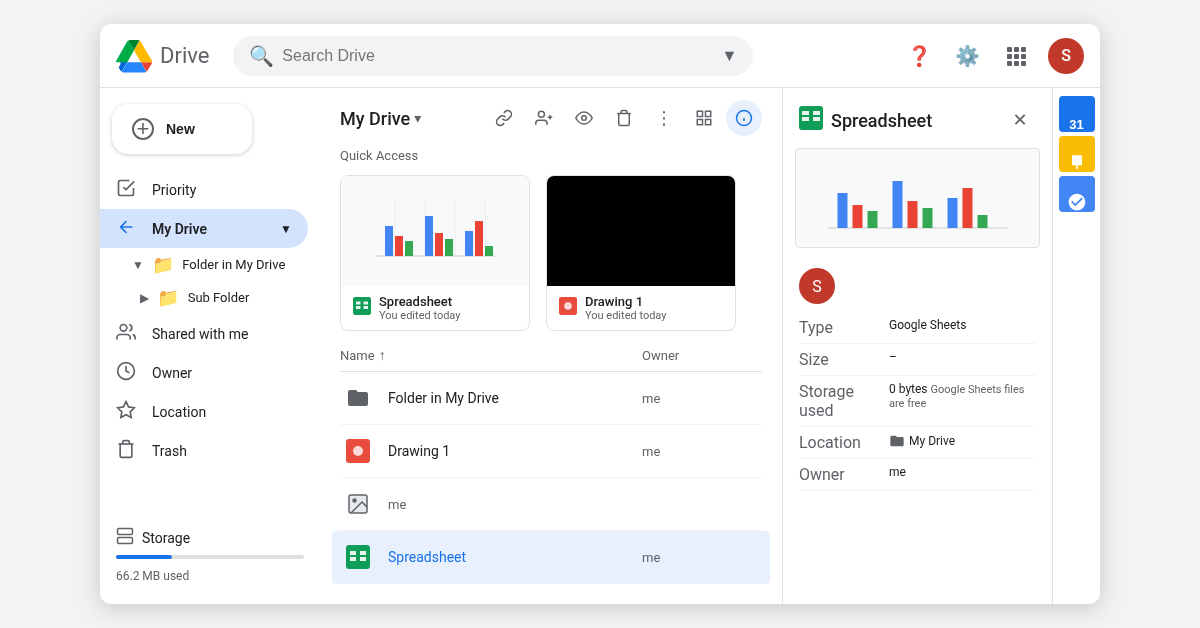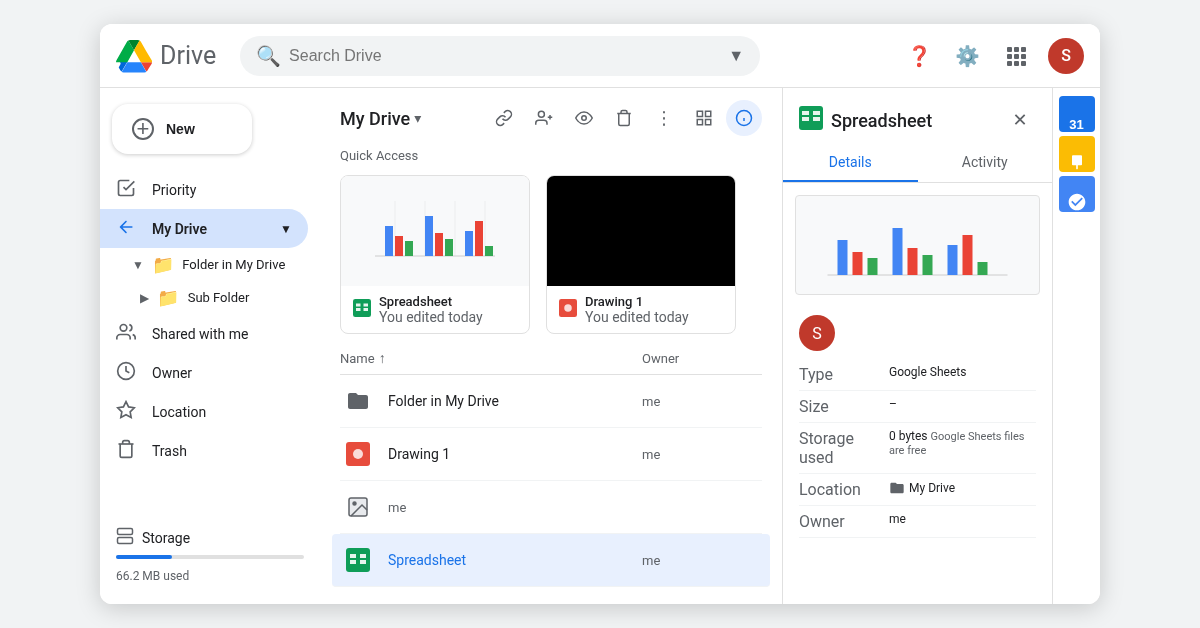--- a/index.html
+++ b/index.html
@@ -2,21 +2,21 @@
 <html><head>
   <meta charset="utf-8">
   <style>
     * { box-sizing: border-box; margin: 0; padding: 0; }
     body { font-family: 'Google Sans', Roboto, Arial, sans-serif; background: #f1f3f4; display: flex; justify-content: center; align-items: center; height: 100vh; }
     .window { width: 1000px; height: 580px; background: #fff; border-radius: 12px; box-shadow: 0 4px 24px rgba(0,0,0,0.18); display: flex; flex-direction: column; overflow: hidden; }
     
     .header { height: 64px; display: flex; align-items: center; padding: 0 16px; gap: 12px; background: #fff; border-bottom: 1px solid #e0e0e0; flex-shrink: 0; }
     .logo { display: flex; align-items: center; gap: 8px; text-decoration: none; }
     .logo-icon { width: 36px; height: 36px; }
-    .logo-text { font-size: 25px; color: #5f6368; font-weight: 400; }
+    .logo-text { font-size: 22px; color: #5f6368; font-weight: 400; }
     .search-bar { flex: 1; max-width: 520px; margin: 0 12px; display: flex; align-items: center; background: #f1f3f4; border-radius: 24px; padding: 8px 16px; gap: 8px; }
     .search-icon { color: #5f6368; font-size: 20px; }
     .search-input { border: none; background: transparent; font-size: 16px; color: #202124; outline: none; flex: 1; }
     .search-dropdown { color: #5f6368; font-size: 16px; cursor: pointer; }
     .header-right { margin-left: auto; display: flex; align-items: center; gap: 8px; }
     .header-icon { width: 40px; height: 40px; border-radius: 50%; display: flex; align-items: center; justify-content: center; cursor: pointer; color: #5f6368; font-size: 20px; }
     .avatar { width: 36px; height: 36px; border-radius: 50%; background: #c0392b; display: flex; align-items: center; justify-content: center; color: #fff; font-size: 16px; font-weight: 500; cursor: pointer; margin-left: 4px; }
     
     .main { display: flex; flex: 1; overflow: hidden; }
     
@@ -42,21 +42,21 @@
     
     .quick-access-section { padding: 12px 20px 8px; }
     .qa-label { font-size: 13px; color: #5f6368; margin-bottom: 12px; }
     .qa-grid { display: flex; gap: 16px; }
     .qa-card { width: 190px; border: 1px solid #e0e0e0; border-radius: 8px; overflow: hidden; cursor: pointer; }
     .qa-thumb { height: 110px; background: #f8f9fa; display: flex; align-items: center; justify-content: center; overflow: hidden; }
     .qa-thumb.black { background: #000; }
     .qa-chart { width: 140px; height: 80px; }
     .qa-info { padding: 8px 12px; display: flex; align-items: center; gap: 8px; }
     .qa-file-name { font-size: 13px; color: #202124; font-weight: 500; }
-    .qa-file-sub { font-size: 14px; color: #5f6368; }
+    .qa-file-sub { font-size: 11px; color: #5f6368; }
     
     .files-section { flex: 1; overflow-y: auto; padding: 0 20px; }
     .files-header { display: flex; align-items: center; padding: 8px 0; border-bottom: 1px solid #e0e0e0; }
     .col-name { flex: 1; font-size: 13px; color: #5f6368; display: flex; align-items: flex-end; gap: 4px; cursor: pointer; }
     .col-owner { width: 120px; font-size: 13px; color: #5f6368; }
     .file-row { display: flex; align-items: center; padding: 8px 0; border-bottom: 1px solid #f1f3f4; cursor: pointer; }
     .file-row.selected { background: #e8f0fe; margin: 0 -8px; padding: 8px 8px; border-radius: 4px; }
     .file-icon { width: 36px; height: 36px; display: flex; align-items: center; justify-content: center; margin-right: 12px; font-size: 22px; }
     .file-name { flex: 1; font-size: 14px; color: #202124; }
     .file-name.selected-text { color: #1a73e8; }
@@ -412,24 +412,20 @@
               <rect x="3" y="5" width="7" height="4" fill="white" opacity="0.9"></rect>
               <rect x="14" y="5" width="7" height="4" fill="white" opacity="0.9"></rect>
               <rect x="3" y="11" width="7" height="4" fill="white" opacity="0.9"></rect>
               <rect x="14" y="11" width="7" height="4" fill="white" opacity="0.9"></rect>
             </svg>
         </span>
         <span class="detail-file-name">Spreadsheet</span>
         <button class="detail-close">✕</button>
       </div>
 
-      <div class="detail-tabs">
-        <div class="detail-tab active">Details</div>
-        <div class="detail-tab">Activity</div>
-      </div>
 
       <div class="detail-preview">
         <svg class="detail-chart" viewBox="0 0 200 90">
           <rect x="0" y="0" width="200" height="90" fill="#f8f9fa"></rect>
           <line x1="10" y1="75" x2="190" y2="75" stroke="#ccc" stroke-width="1"></line>
           <rect x="20" y="40" width="10" height="35" fill="#4285f4"></rect>
           <rect x="35" y="52" width="10" height="23" fill="#ea4335"></rect>
           <rect x="50" y="58" width="10" height="17" fill="#34a853"></rect>
           <rect x="75" y="28" width="10" height="47" fill="#4285f4"></rect>
           <rect x="90" y="48" width="10" height="27" fill="#ea4335"></rect>

